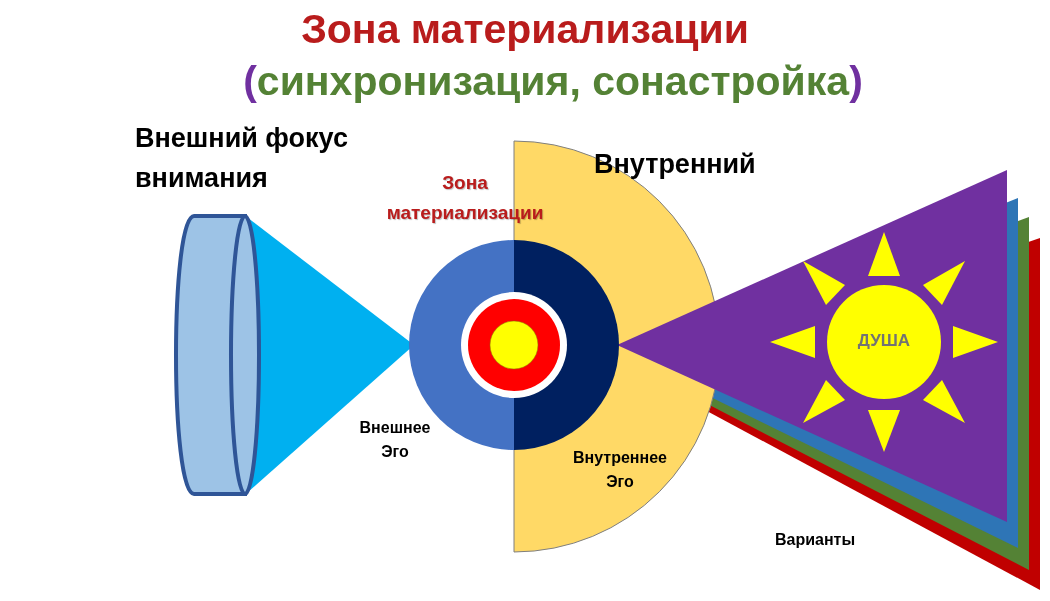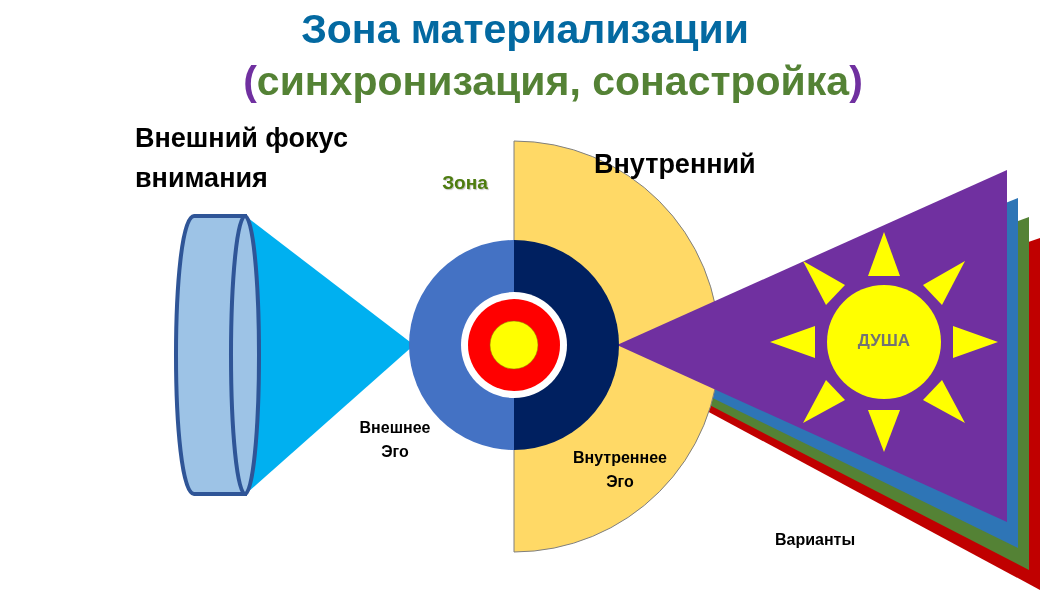--- a/index.html
+++ b/index.html
@@ -1,26 +1,26 @@
 <!DOCTYPE html>
 <html><head>
   <meta charset="utf-8">
   <style>
     html, body { margin: 0; padding: 0; background: #ffffff; }
     body { width: 1050px; height: 601px; position: relative; overflow: hidden;
            font-family: "Liberation Sans", "DejaVu Sans", sans-serif; }
     .title { position: absolute; left: 0; width: 1050px; text-align: center;
              font-weight: bold; font-size: 41px; line-height: 52px; }
-    .title1 { top: 3px; color: #0369a1; }
+    .title1 { top: 3px; color: #b91c1c; }
     .title2 { top: 55px; color: #548235; margin-left: 28px; }
     .title2 .paren { color: #7030a0; }
     .label { position: absolute; font-weight: bold; color: #000; }
     .big { font-size: 27px; line-height: 40px; }
     .small { font-size: 16px; line-height: 24px; text-align: center; }
-    .red { color: #4d7c0f; font-size: 19px; line-height: 30px; text-align: center;
+    .red { color: #b91c1c; font-size: 19px; line-height: 30px; text-align: center;
            text-shadow: 1px 1px 1px rgba(0,0,0,0.25); }
     svg.diagram { position: absolute; left: 0; top: 0; }
     .soul { position: absolute; left: 824px; top: 331px; width: 120px; text-align: center;
             font-weight: bold; font-size: 17px; color: #737373; }
   </style>
 </head>
 <body>
 
 <div class="title title1">Зона материализации</div>
 <div class="title title2"><span class="paren">(</span><span>синхронизация, сонастройка</span><span class="paren">)</span></div>
@@ -64,20 +64,21 @@
   <div>Внешний фокус</div>
   <div>внимания</div>
 </div>
 
 <div class="label big" style="left:594px; top:144px;">
   <div>Внутренний</div>
 </div>
 
 <div class="label red" style="left:362px; top:168px; width:206px;">
   <div>Зона</div>
+  <div>материализации</div>
 </div>
 
 <div class="label small" style="left:340px; top:416px; width:110px;">
   <div>Внешнее</div>
   <div>Эго</div>
 </div>
 
 <div class="label small" style="left:560px; top:446px; width:120px;">
   <div>Внутреннее</div>
   <div>Эго</div>

